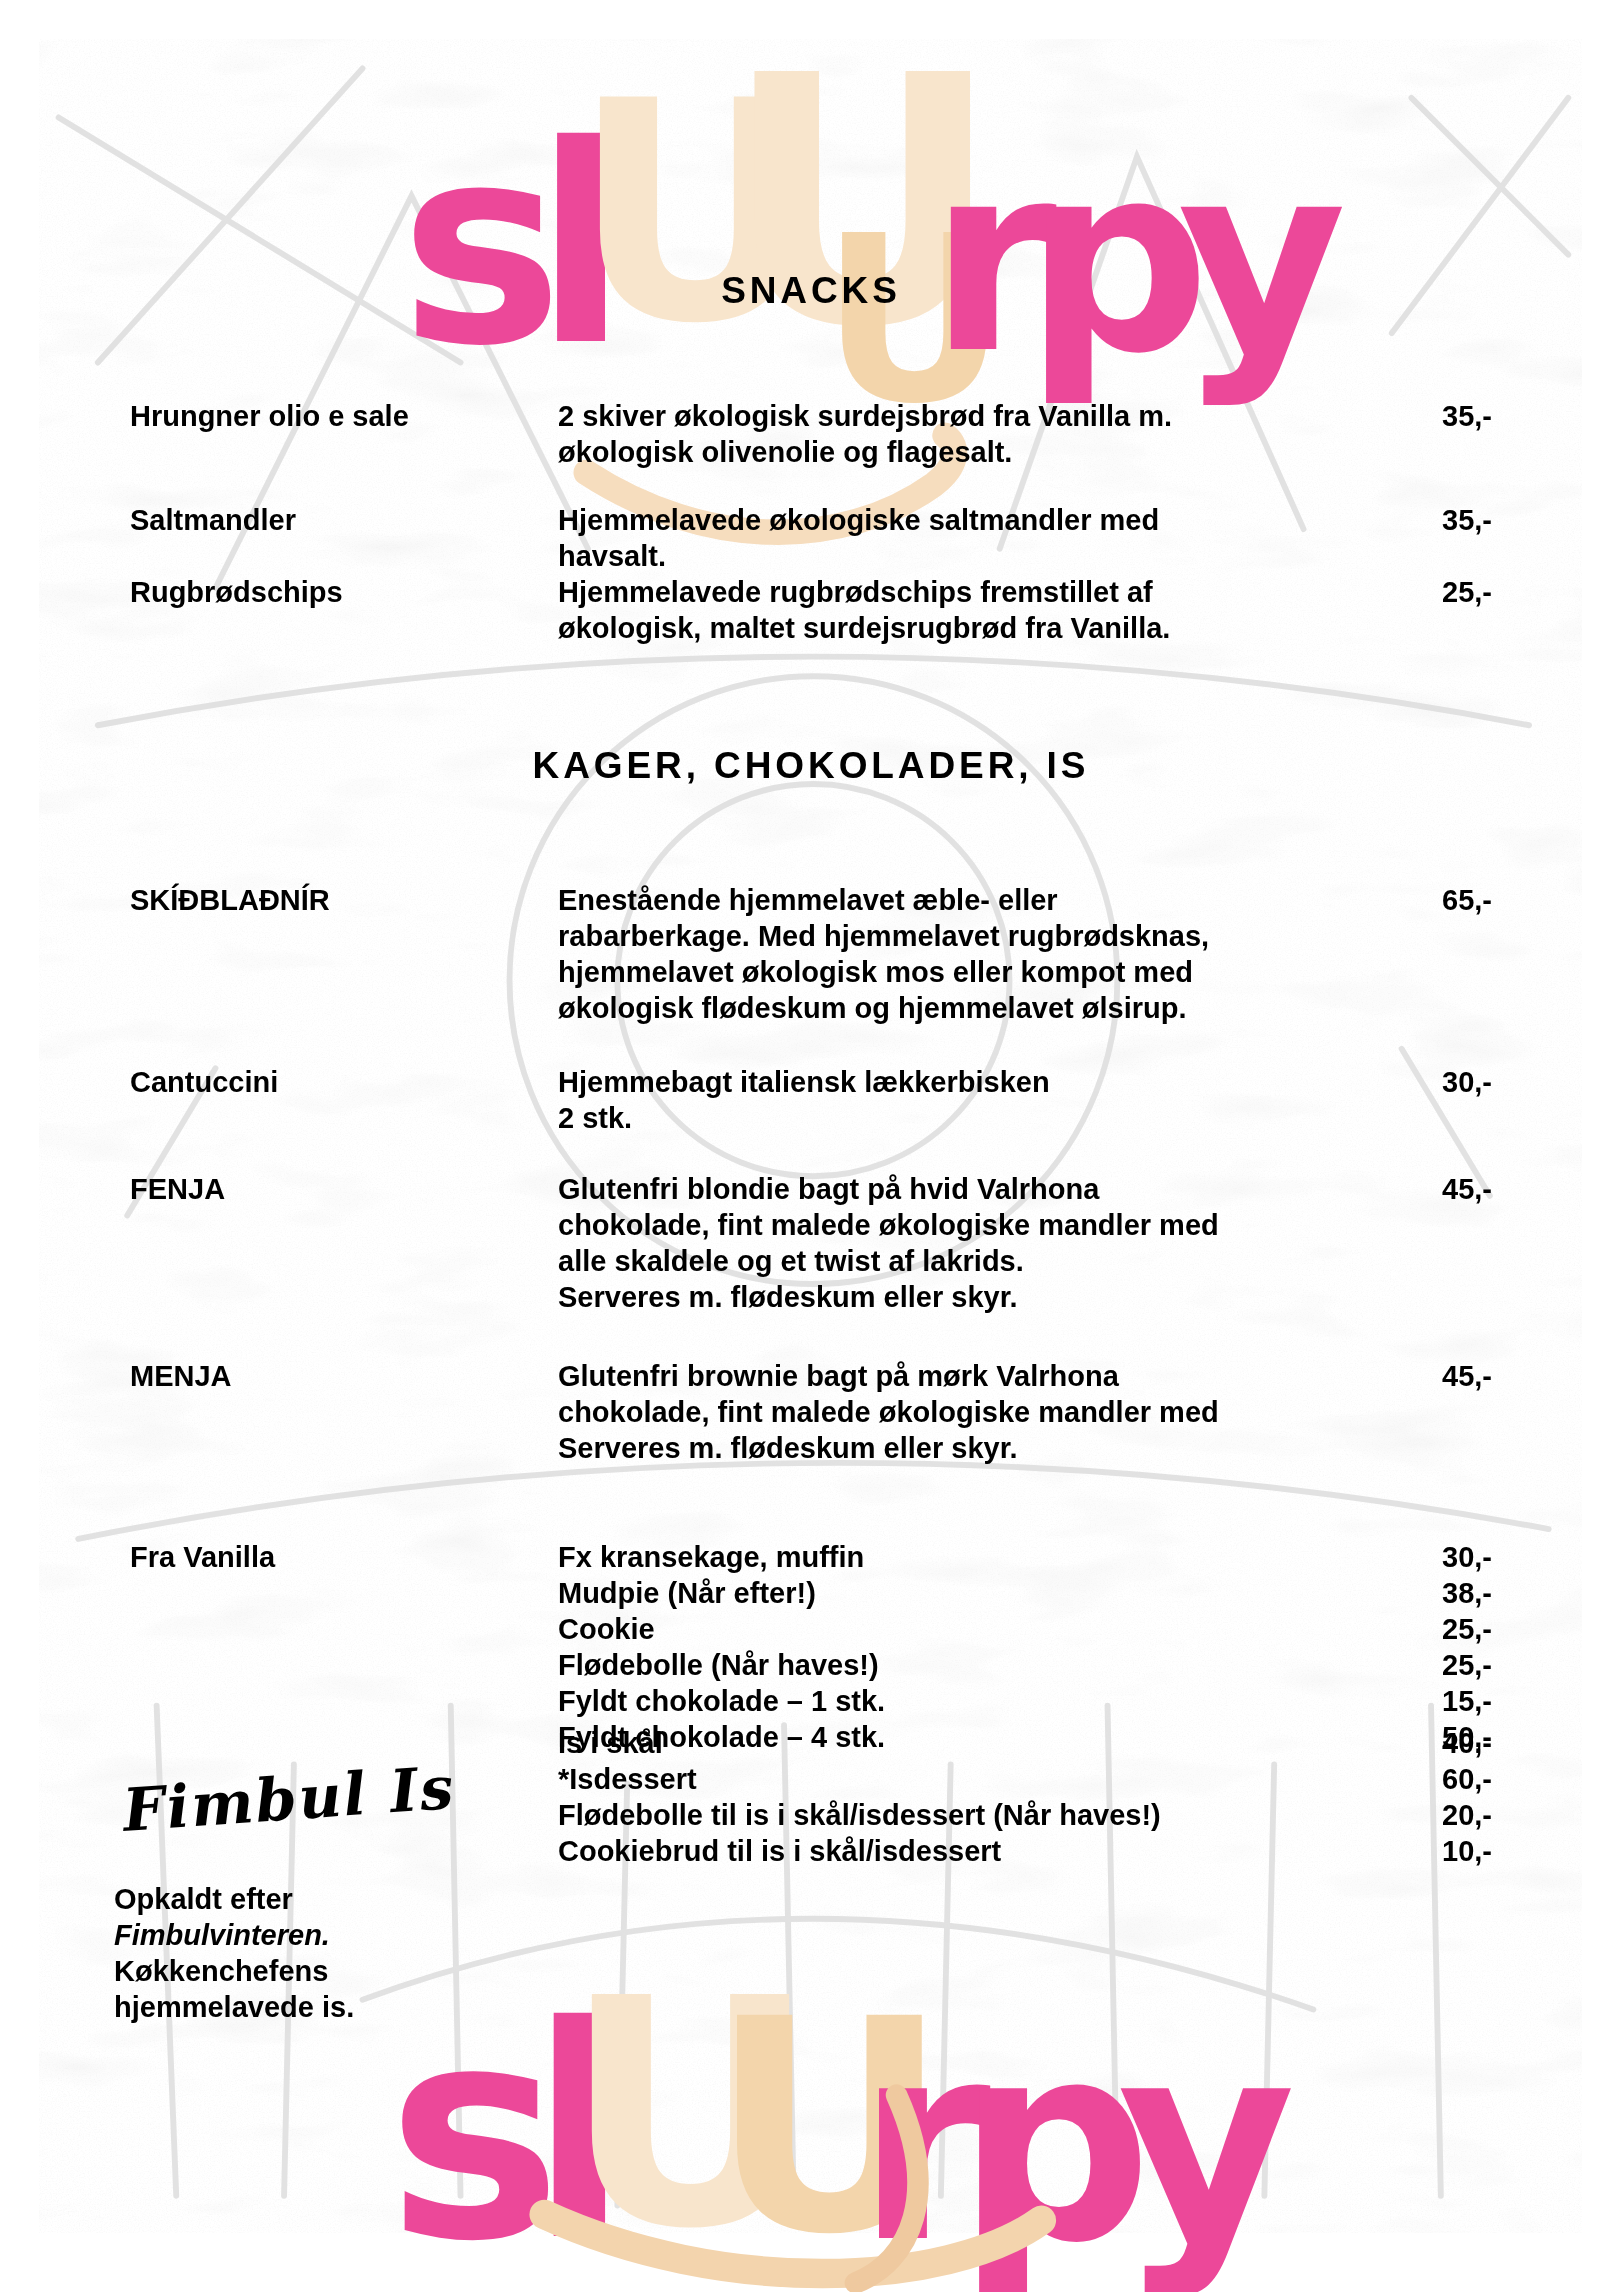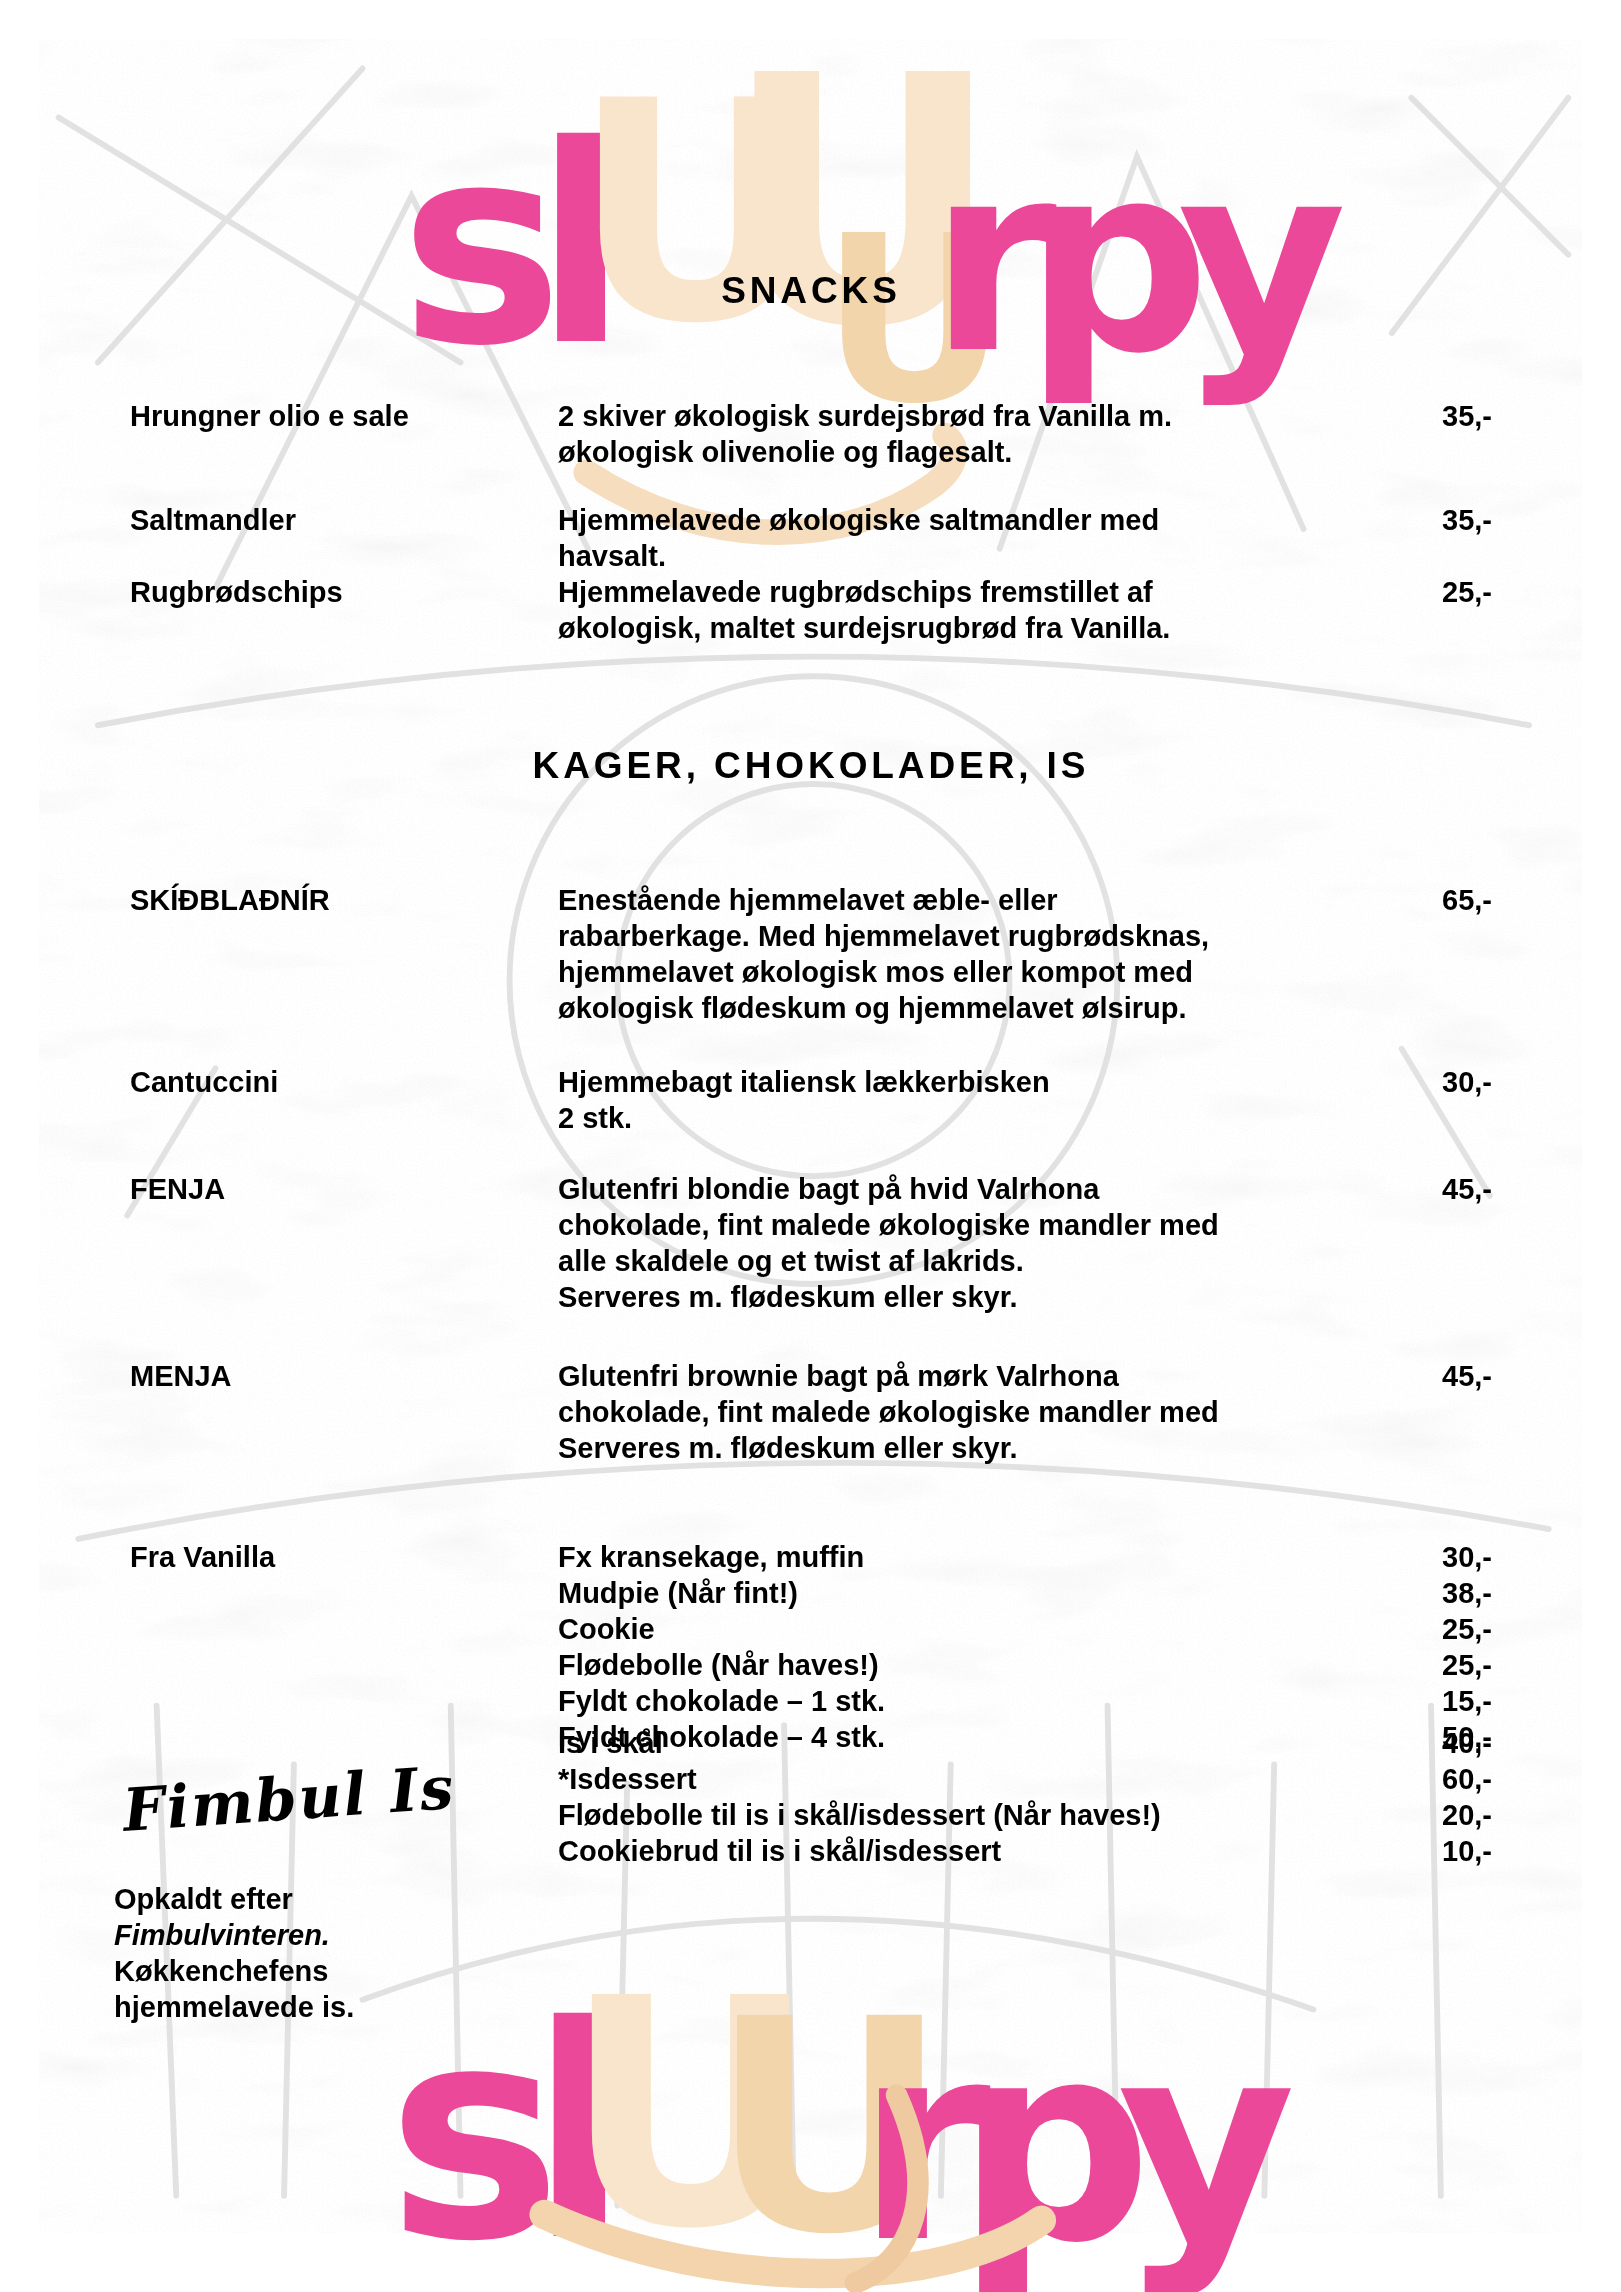--- a/index.html
+++ b/index.html
@@ -216,21 +216,21 @@
           <div class="line-price"></div>
         </div>
       </div>
       <div class="item" style="top: 1539px;">
         <div class="item-name">Fra Vanilla</div>
         <div class="line">
           <div class="line-text">Fx kransekage, muffin</div>
           <div class="line-price">30,-</div>
         </div>
         <div class="line">
-          <div class="line-text">Mudpie (Når fint!)</div>
+          <div class="line-text">Mudpie (Når efter!)</div>
           <div class="line-price">38,-</div>
         </div>
         <div class="line">
           <div class="line-text">Cookie</div>
           <div class="line-price">25,-</div>
         </div>
         <div class="line">
           <div class="line-text">Flødebolle (Når haves!)</div>
           <div class="line-price">25,-</div>
         </div>

